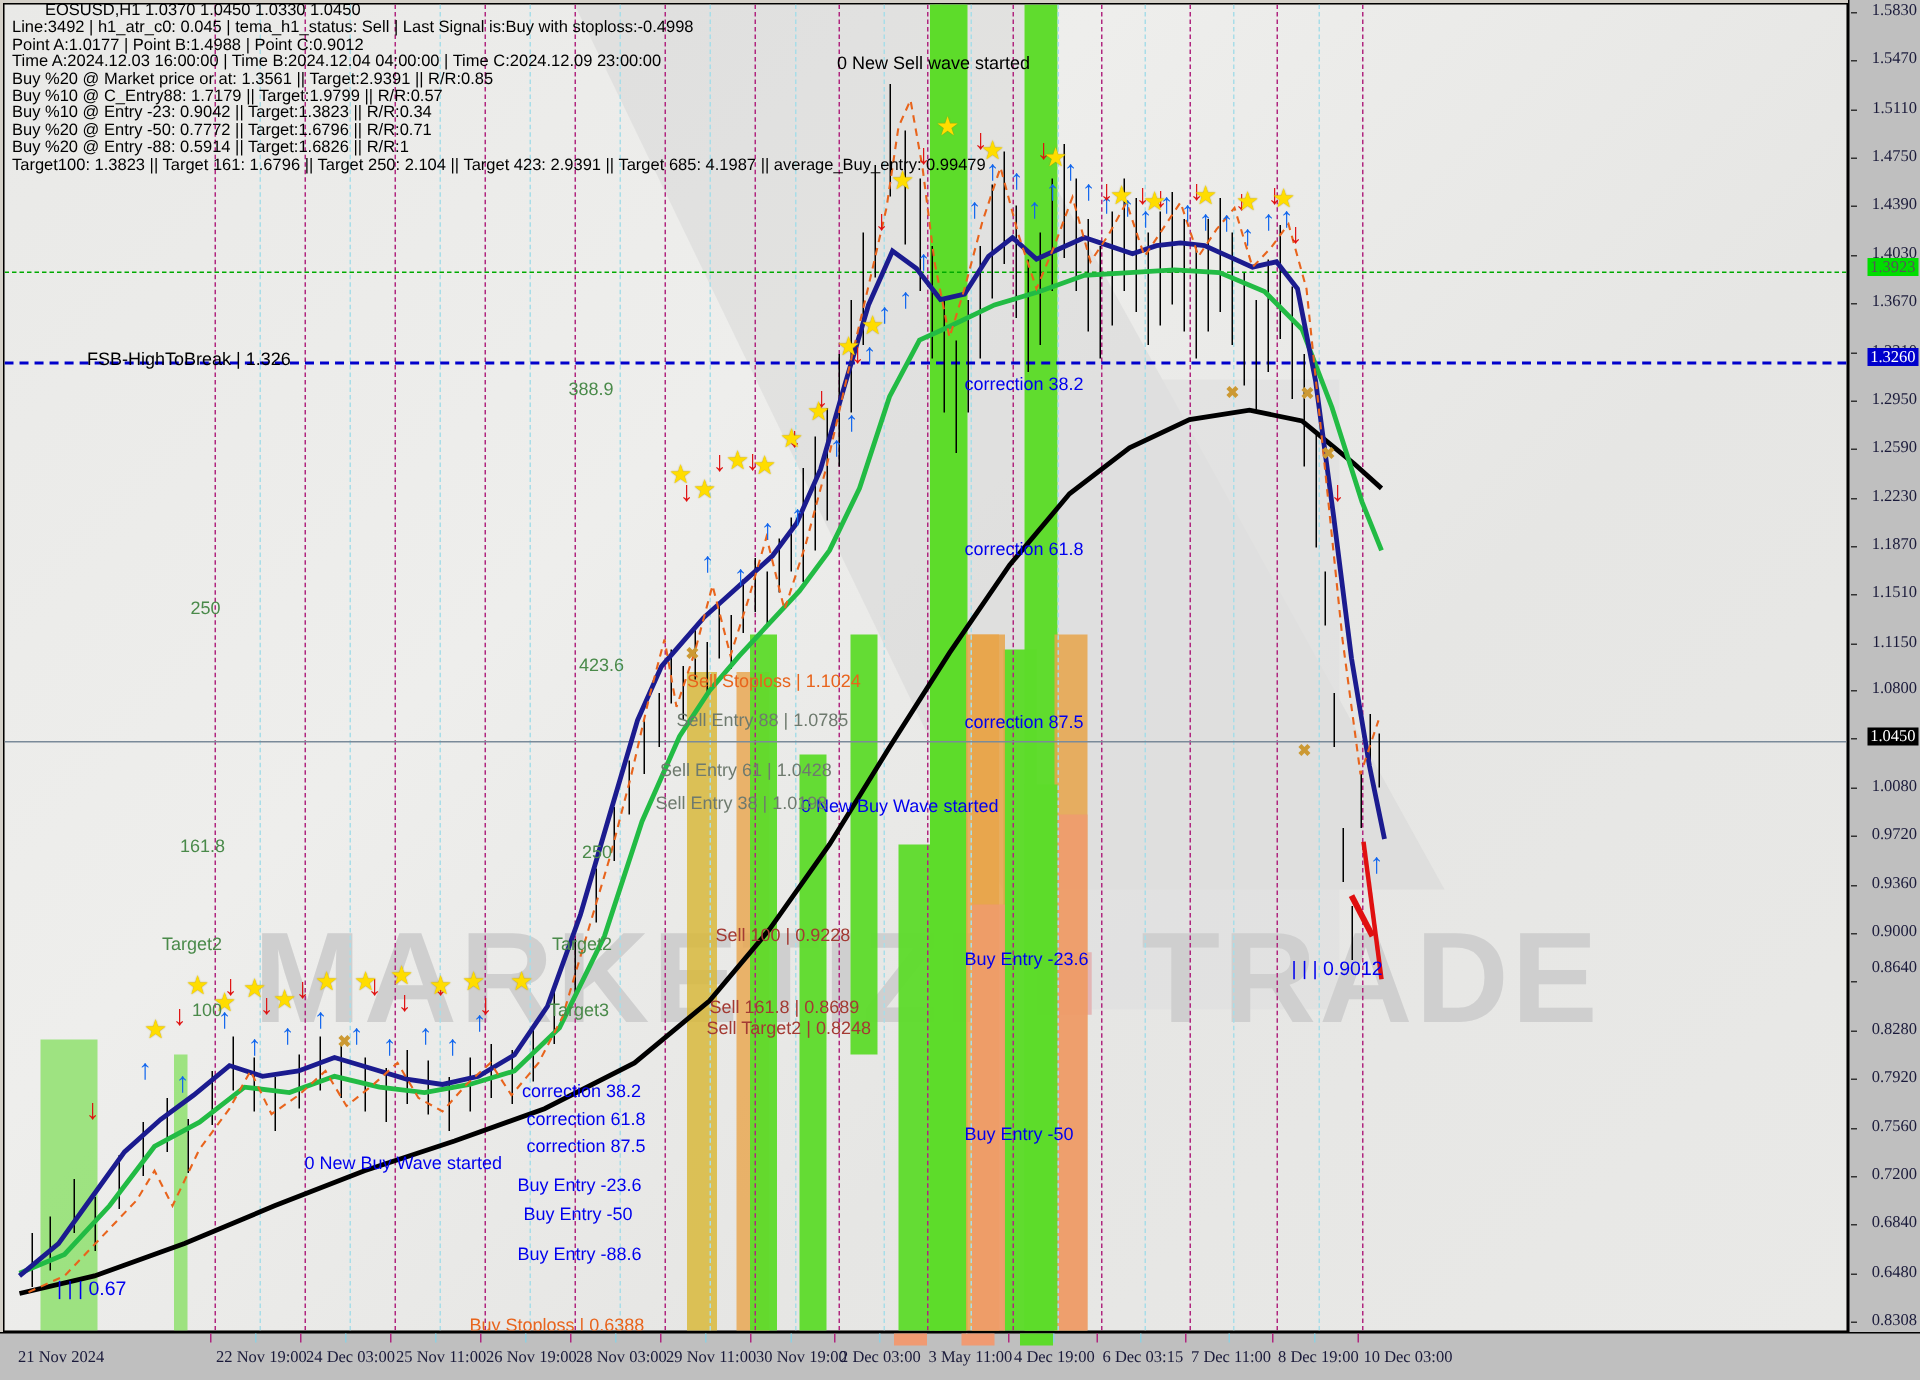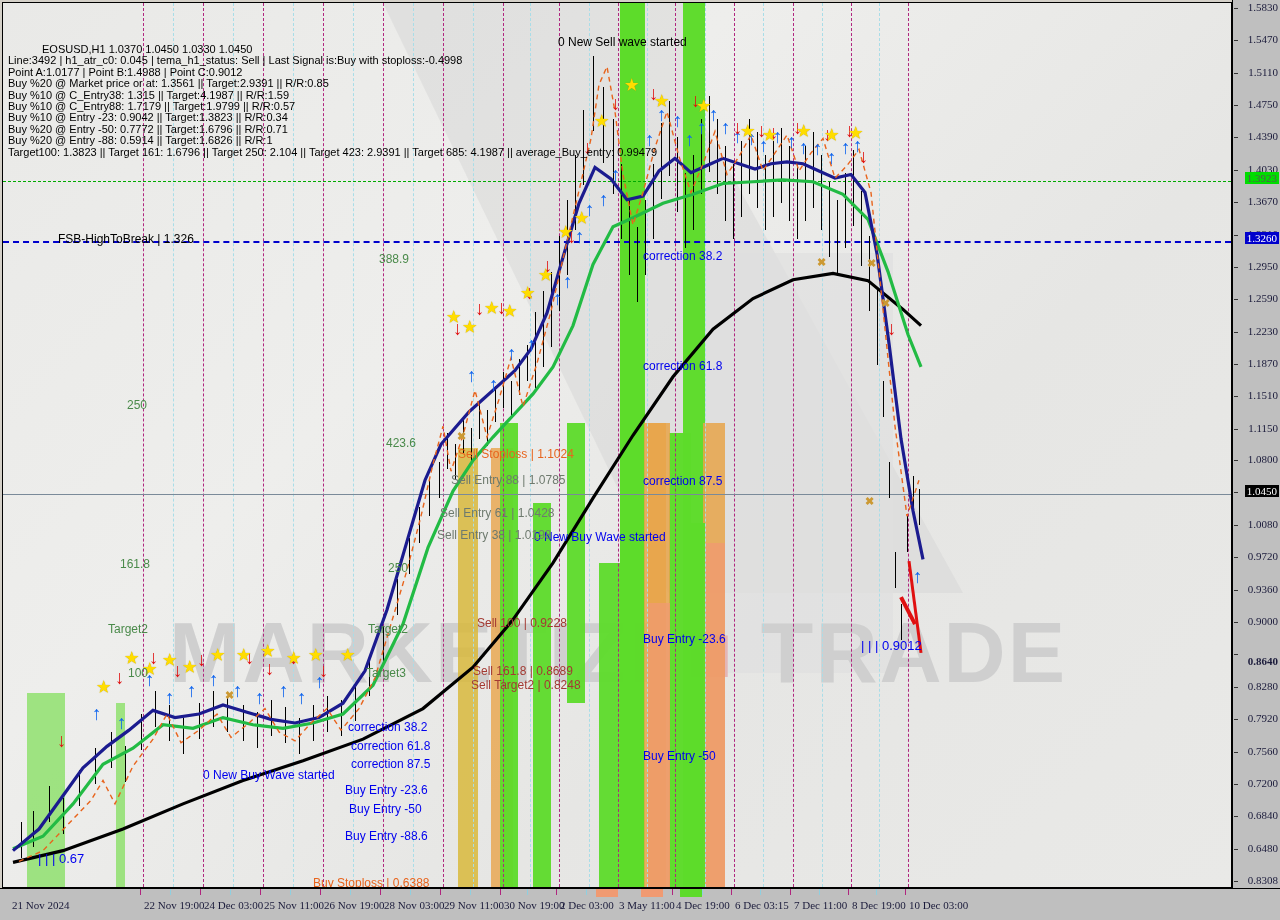--- a/index.html
+++ b/index.html
@@ -85,21 +85,21 @@
   .lbl.f12 { font-size:12px; }
   .lbl.f13 { font-size:13px; }
 
   
   #info {
     position:absolute; left:4px; top:2px;
     font-size:11px; line-height:11.4px;
     color:#000; z-index:40;
     white-space:nowrap;
   }
-  #info .sym { padding-left:38px; font-size:11px;margin-top:42px; }
+  #info .sym { padding-left:26px; font-size:11px; }
   #info .row { padding-left:4px; }
 
   
   #yaxis {
     position:absolute; right:0; top:0;
     width:48px; height:888px;
     background:#bfbfbf;
     border-left:1px solid #000;
     z-index:30;
   }
@@ -448,22 +448,22 @@
         <div class="lbl blue f12" style="left: 640px; top: 247px;">correction 38.2</div>
         <div class="lbl blue f12" style="left: 640px; top: 357px;">correction 61.8</div>
         <div class="lbl blue f12" style="left: 640px; top: 472px;">correction 87.5</div>
       </div>
   </div>
 
   <div id="info">
     <div class="sym">EOSUSD,H1  1.0370 1.0450 1.0330 1.0450</div>
     <div class="row">Line:3492 | h1_atr_c0: 0.045 | tema_h1_status: Sell | Last Signal is:Buy with stoploss:-0.4998</div>
     <div class="row">Point A:1.0177 | Point B:1.4988 | Point C:0.9012</div>
+    <div class="row">Time A:2024.12.03 16:00:00 | Time B:2024.12.04 04:00:00 | Time C:2024.12.09 23:00:00</div>
     <div class="row">Buy %20 @ Market price or at: 1.3561 || Target:2.9391 || R/R:0.85</div>
-    <div class="row">Buy %10 @ C_Entry38: 1.315 || Target:4.1987 || R/R:1.59</div>
     <div class="row">Buy %10 @ C_Entry88: 1.7179 || Target:1.9799 || R/R:0.57</div>
     <div class="row">Buy %10 @ Entry -23: 0.9042 || Target:1.3823 || R/R:0.34</div>
     <div class="row">Buy %20 @ Entry -50: 0.7772 || Target:1.6796 || R/R:0.71</div>
     <div class="row">Buy %20 @ Entry -88: 0.5914 || Target:1.6826 || R/R:1</div>
     <div class="row">Target100: 1.3823 || Target 161: 1.6796 || Target 250: 2.104 || Target 423: 2.9391 || Target 685: 4.1987 || average_Buy_entry: 0.99479</div>
   </div>
 
   <div id="yaxis">
       <div class="dash" style="top: 8px;"></div>
       <div class="tick" style="top: 1px;">1.5830</div>
@@ -499,21 +499,21 @@
       <div class="tick" style="top: 484.701px;">1.0450</div>
       <div class="dash" style="top: 524.967px;"></div>
       <div class="tick" style="top: 517.967px;">1.0080</div>
       <div class="dash" style="top: 557.334px;"></div>
       <div class="tick" style="top: 550.334px;">0.9720</div>
       <div class="dash" style="top: 589.7px;"></div>
       <div class="tick" style="top: 582.7px;">0.9360</div>
       <div class="dash" style="top: 622.067px;"></div>
       <div class="tick" style="top: 615.067px;">0.9000</div>
       <div class="dash" style="top: 654.434px;"></div>
-      <div class="tick" style="top: 655px; font-weight: bold;">0.8640</div>
+      <div class="tick" style="top: 639px;">0.8640</div>
       <div class="dash" style="top: 686.8px;"></div>
       <div class="tick" style="top: 679.8px;">0.8280</div>
       <div class="dash" style="top: 719.167px;"></div>
       <div class="tick" style="top: 712.167px;">0.7920</div>
       <div class="dash" style="top: 751.533px;"></div>
       <div class="tick" style="top: 744.533px;">0.7560</div>
       <div class="dash" style="top: 783.9px;"></div>
       <div class="tick" style="top: 776.9px;">0.7200</div>
       <div class="dash" style="top: 816.267px;"></div>
       <div class="tick" style="top: 809.267px;">0.6840</div>

